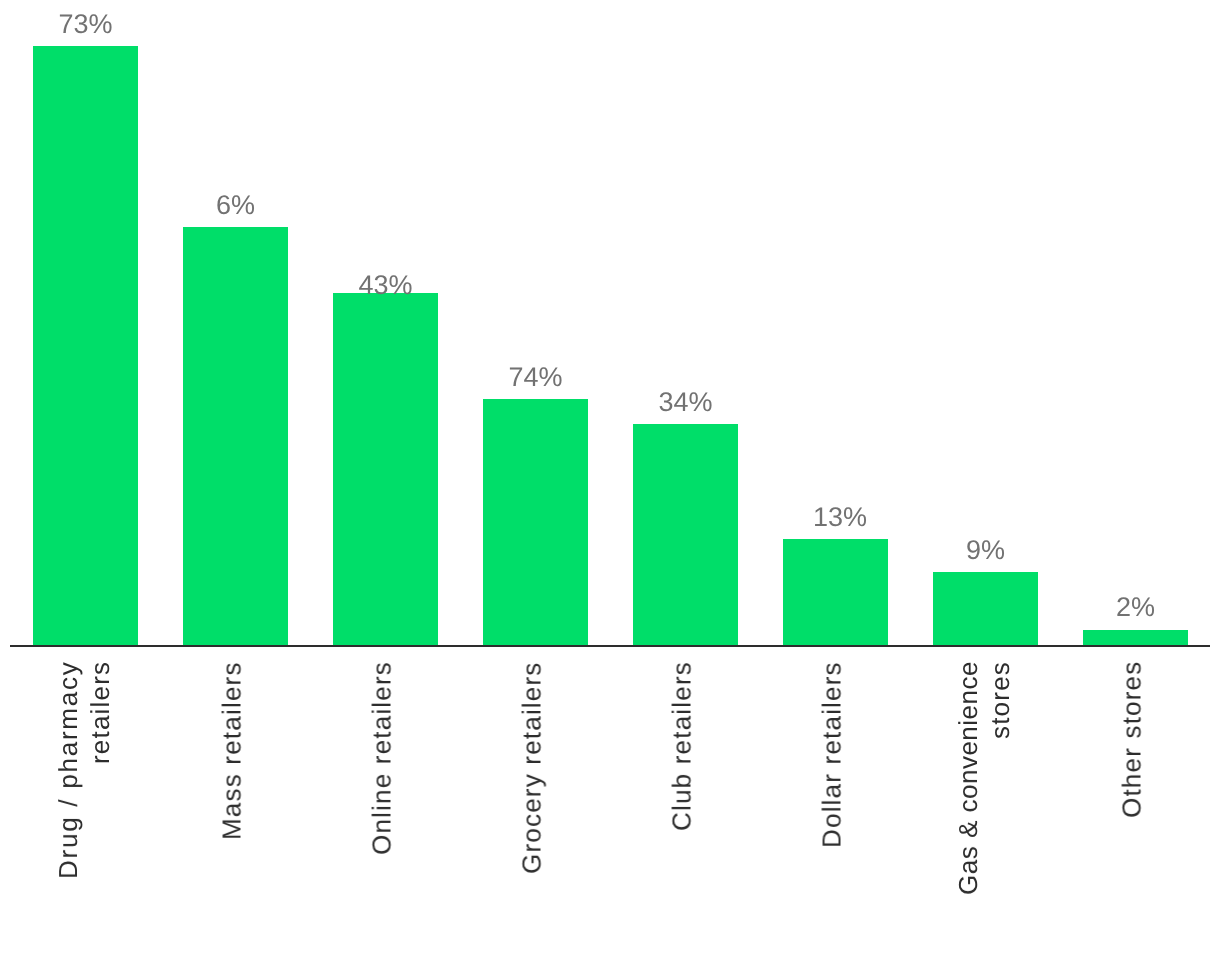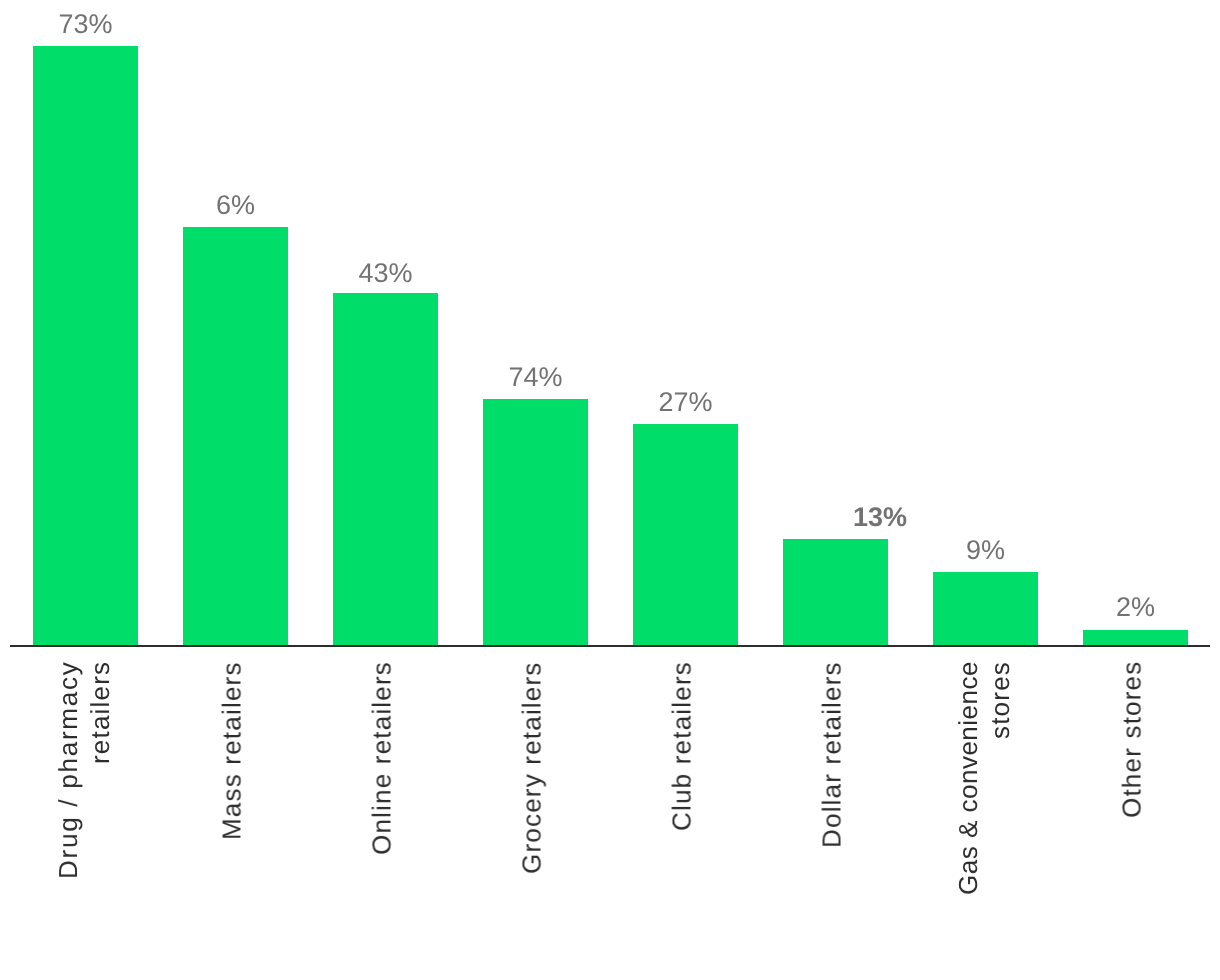--- a/index.html
+++ b/index.html
@@ -30,24 +30,24 @@
   <div class="bar" style="left: 183px; width: 105px; top: 226.78px; height: 419.22px;"></div>
   <div class="bar" style="left: 333px; width: 105px; top: 292.54px; height: 353.46px;"></div>
   <div class="bar" style="left: 483px; width: 105px; top: 399.4px; height: 246.6px;"></div>
   <div class="bar" style="left: 633px; width: 105px; top: 424.06px; height: 221.94px;"></div>
   <div class="bar" style="left: 783px; width: 105px; top: 539.14px; height: 106.86px;"></div>
   <div class="bar" style="left: 933px; width: 105px; top: 572.02px; height: 73.98px;"></div>
   <div class="bar" style="left: 1083px; width: 105px; top: 629.56px; height: 16.44px;"></div>
 
   <div class="vallabel" style="left: 5.5px; top: 10.84px;">73%</div>
   <div class="vallabel" style="left: 155.5px; top: 191.68px;">6%</div>
-  <div class="vallabel" style="left: 305.5px; top: 260px;">43%</div>
+  <div class="vallabel" style="left: 305.5px; top: 272px;">43%</div>
   <div class="vallabel" style="left: 455.5px; top: 364.3px;">74%</div>
-  <div class="vallabel" style="left: 605.5px; top: 388.96px;">27%</div>
-  <div class="vallabel" style="left: 800px; top: 504.04px; font-weight: bold;">13%</div>
+  <div class="vallabel" style="left: 605.5px; top: 388.96px;">34%</div>
+  <div class="vallabel" style="left: 760px; top: 504.04px;">13%</div>
   <div class="vallabel" style="left: 905.5px; top: 536.92px;">9%</div>
   <div class="vallabel" style="left: 1055.5px; top: 594.46px;">2%</div>
 
   <div class="vlabel" style="width: 65px; left: 52px; top: 661px;">
     <span class="ls-wide">Drug / pharmacy</span><br>
     <span>retailers</span>
   </div>
   <div class="vlabel" style="width: 32.5px; left: 216.25px; top: 661px;">
     <span>Mass retailers</span>
   </div>

